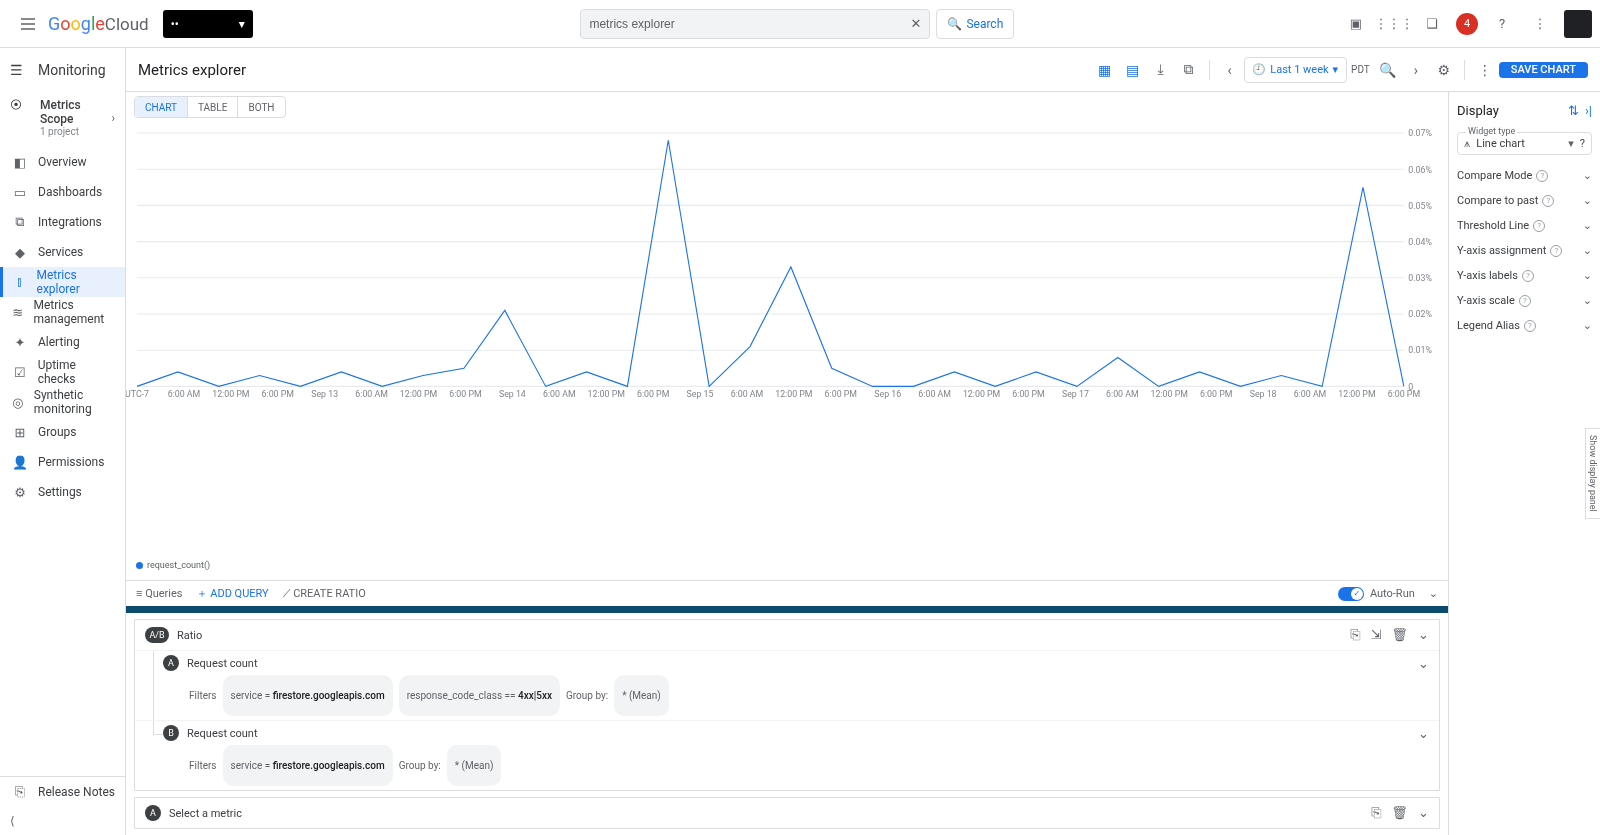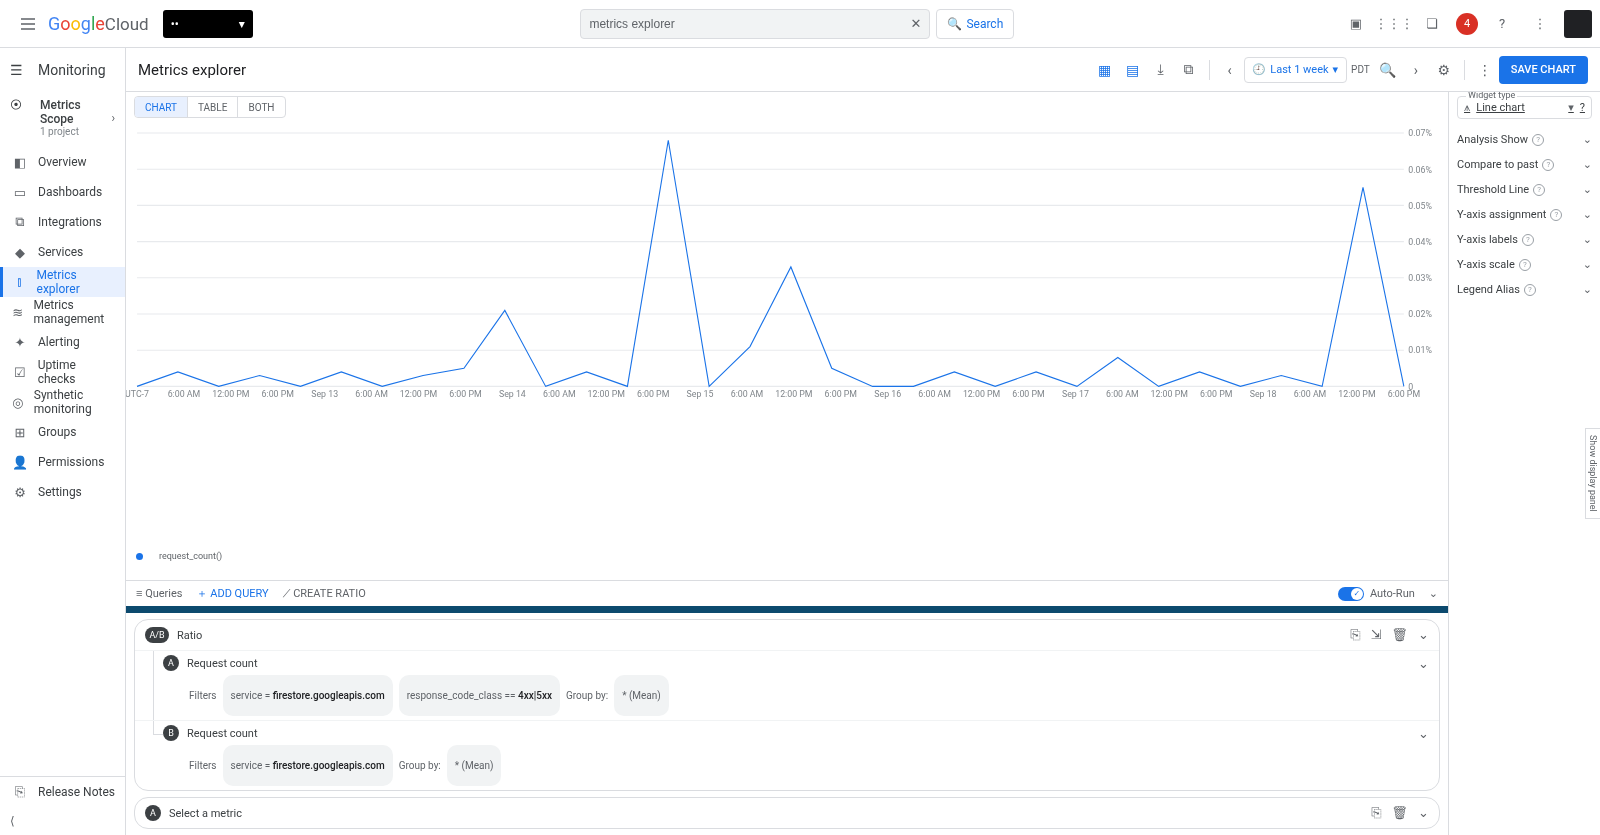--- a/index.html
+++ b/index.html
@@ -41,66 +41,66 @@
 
 
 .main { flex:1; display:flex; flex-direction:column; position:relative; background:#fff;}
 .main-header { display:flex; align-items:center; height:44px; border-bottom:1px solid #dadce0; padding:0 12px; }
 .main-header .title{font-size:15px; color:#202124;}
 .main-header .spacer{flex:1;}
 .hdr-ic { width:28px; height:28px; display:flex; align-items:center; justify-content:center; color:#5f6368; cursor:pointer; font-size:14px; border-radius:3px;}
 .hdr-ic.blue{color:#1a73e8;}
 .time-chip { display:flex; align-items:center; border:1px solid #dadce0; border-radius:4px; height:26px; padding:0 8px; color:#1a73e8; font-size:11px; cursor:pointer; gap:4px;}
 .tz{font-size:10px; color:#5f6368; margin:0 4px;}
-.save-btn { background:#1a73e8; color:#fff; border-radius:4px; height:28px; padding:0 12px; font-size:11px; font-weight:500; cursor:pointer; display:flex; align-items:center;}
+.save-btn { background:#1a73e8; color:#fff; border-radius:4px; height:16px; padding:0 12px; font-size:11px; font-weight:500; cursor:pointer; display:flex; align-items:center;}
 
 
 .content-row { flex:1; display:flex; overflow:hidden;}
 .chart-col { flex:1; display:flex; flex-direction:column; background:#f8f9fa;}
 .tabbar { display:flex; align-items:center; height:30px; padding:4px 8px; background:#fff;}
 .seg { display:flex; border:1px solid #dadce0; border-radius:4px; overflow:hidden; height:22px;}
 .seg div{ padding:0 10px; font-size:10px; color:#5f6368; display:flex; align-items:center; cursor:pointer; border-right:1px solid #dadce0;}
 .seg div:last-child{border-right:none;}
 .seg div.on{background:#e8f0fe; color:#1a73e8;}
 
 .chart-box { flex:1; background:#fff; margin:0 0 0 0; position:relative; overflow:hidden;}
 .chart-svg { position:absolute; inset:0; }
-.legend-row{ position:absolute; bottom:19px; left:10px; font-size:9px; color:#5f6368; display:flex; align-items:center; gap:16px;}
+.legend-row{ position:absolute; bottom:10px; left:10px; font-size:9px; color:#5f6368; display:flex; align-items:center; gap:4px;}
 .legend-dot{width:7px;height:7px;border-radius:50%;background:#1a73e8;}
 
 
 .qb { background:#fff; border-top:1px solid #dadce0; }
 .qb-toolbar{ display:flex; align-items:center; height:32px; padding:0 10px; gap:14px; font-size:11px; border-bottom:7px solid #0c4a6e;}
 .qb-toolbar .link{color:#1a73e8; cursor:pointer;}
 .qb-toolbar .txt{color:#5f6368;}
 .autorun{margin-left:auto; display:flex; align-items:center; gap:6px; font-size:11px; color:#5f6368;}
 .switch{width:26px;height:14px;background:#1a73e8;border-radius:8px;position:relative;}
 .switch::after{content:'✓';position:absolute;right:1px;top:1px;width:12px;height:12px;background:#fff;border-radius:50%;font-size:8px;color:#1a73e8;display:flex;align-items:center;justify-content:center;}
 
-.qb-card { margin:6px 8px; border:1px solid #dadce0; border-radius:14px; background:#fff;}
+.qb-card { margin:6px 8px; border:1px solid #dadce0; border-radius:1px; background:#fff;}
 .qb-row { display:flex; align-items:center; min-height:30px; padding:4px 10px; font-size:11px; position:relative;}
 .qb-row + .qb-row{border-top:1px solid #f1f3f4;}
 .badge{ width:20px;height:16px;border-radius:8px;background:#3c4043;color:#fff;font-size:9px;display:flex;align-items:center;justify-content:center;margin-right:8px;}
 .badge.ab{width:24px;}
 .badge.circle{width:16px;height:16px;border-radius:50%;}
 .chip{background:#f1f3f4;border-radius:10px;padding:15px 8px;font-size:10px;color:#5f6368;margin-right:6px;}
 .chip b{color:#202124;font-weight:500;}
 .lbl{color:#5f6368;margin-right:6px;font-size:10px;}
 .row-icons{margin-left:auto;display:flex;gap:10px;color:#5f6368;}
 .row-icons span{cursor:pointer;font-size:13px;}
 .tree-line{position:absolute;left:18px;top:0;bottom:0;width:10px;border-left:1px solid #dadce0;}
 
 
 .display-panel { width:152px; border-left:1px solid #dadce0; background:#fff; display:flex; flex-direction:column;}
 .dp-head{display:flex;align-items:center;height:36px;padding:0 8px;font-size:13px;color:#202124;}
 .dp-head .spacer{flex:1;}
 .dp-row{display:flex;align-items:center;padding:6px 8px;font-size:11px;color:#3c4043;cursor:pointer;}
 .dp-row .q{width:12px;height:12px;border-radius:50%;border:1px solid #9aa0a6;color:#9aa0a6;font-size:8px;display:flex;align-items:center;justify-content:center;margin-left:4px;}
 .dp-row .exp{margin-left:auto;color:#5f6368;}
-.widget-type{border:1px solid #dadce0;border-radius:4px;margin:4px 8px 8px;padding:4px 6px;display:flex;align-items:center;font-size:11px;position:relative;text-decoration:underline;}
+.widget-type{border:1px solid #dadce0;border-radius:4px;margin:4px 8px 8px;padding:4px 6px;display:flex;align-items:center;font-size:11px;position:relative;}
 .widget-type .wlabel{position:absolute;top:-7px;left:8px;background:#fff;font-size:9px;color:#5f6368;padding:0 2px;}
 .widget-type .caret{margin-left:auto;color:#5f6368;}
 
 .side-tab{position:absolute;right:0;top:380px;writing-mode:vertical-rl;font-size:9px;color:#5f6368;background:#fff;border:1px solid #dadce0;border-right:none;padding:6px 2px;cursor:pointer;}
 
 svg{display:block;}
 .gridline{stroke:#e8eaed;stroke-width:1;}
 .axis-text{font-size:8px;fill:#80868b;}
 .chartline{stroke:#1a73e8;stroke-width:1;fill:none;}
 </style>
@@ -375,30 +375,36 @@
                 <span>⎘</span>
                 <span>🗑</span>
                 <span>⌄</span>
               </div>
             </div>
           </div>
         </div>
       </div>
 
       <div class="display-panel">
+        <div class="dp-head">
+          <span>Display</span>
+          <span class="spacer"></span>
+          <span style="color:#1a73e8;margin-right:6px;">⇅</span>
+          <span style="color:#1a73e8;">›|</span>
+        </div>
         <div class="widget-type">
           <span class="wlabel">Widget type</span>
           <span style="margin-right:6px;color:#5f6368;">⩚</span>
           <span>Line chart</span>
           <span class="caret">▾</span>
           <span class="q" style="margin-left:6px;">?</span>
         </div>
         <div id="dp-rows">
             <div class="dp-row">
-              <span>Analysis Show</span>
+              <span>Compare Mode</span>
               <span class="q">?</span>
               <span class="exp">⌄</span>
             </div>
             <div class="dp-row">
               <span>Compare to past</span>
               <span class="q">?</span>
               <span class="exp">⌄</span>
             </div>
             <div class="dp-row">
               <span>Threshold Line</span>

